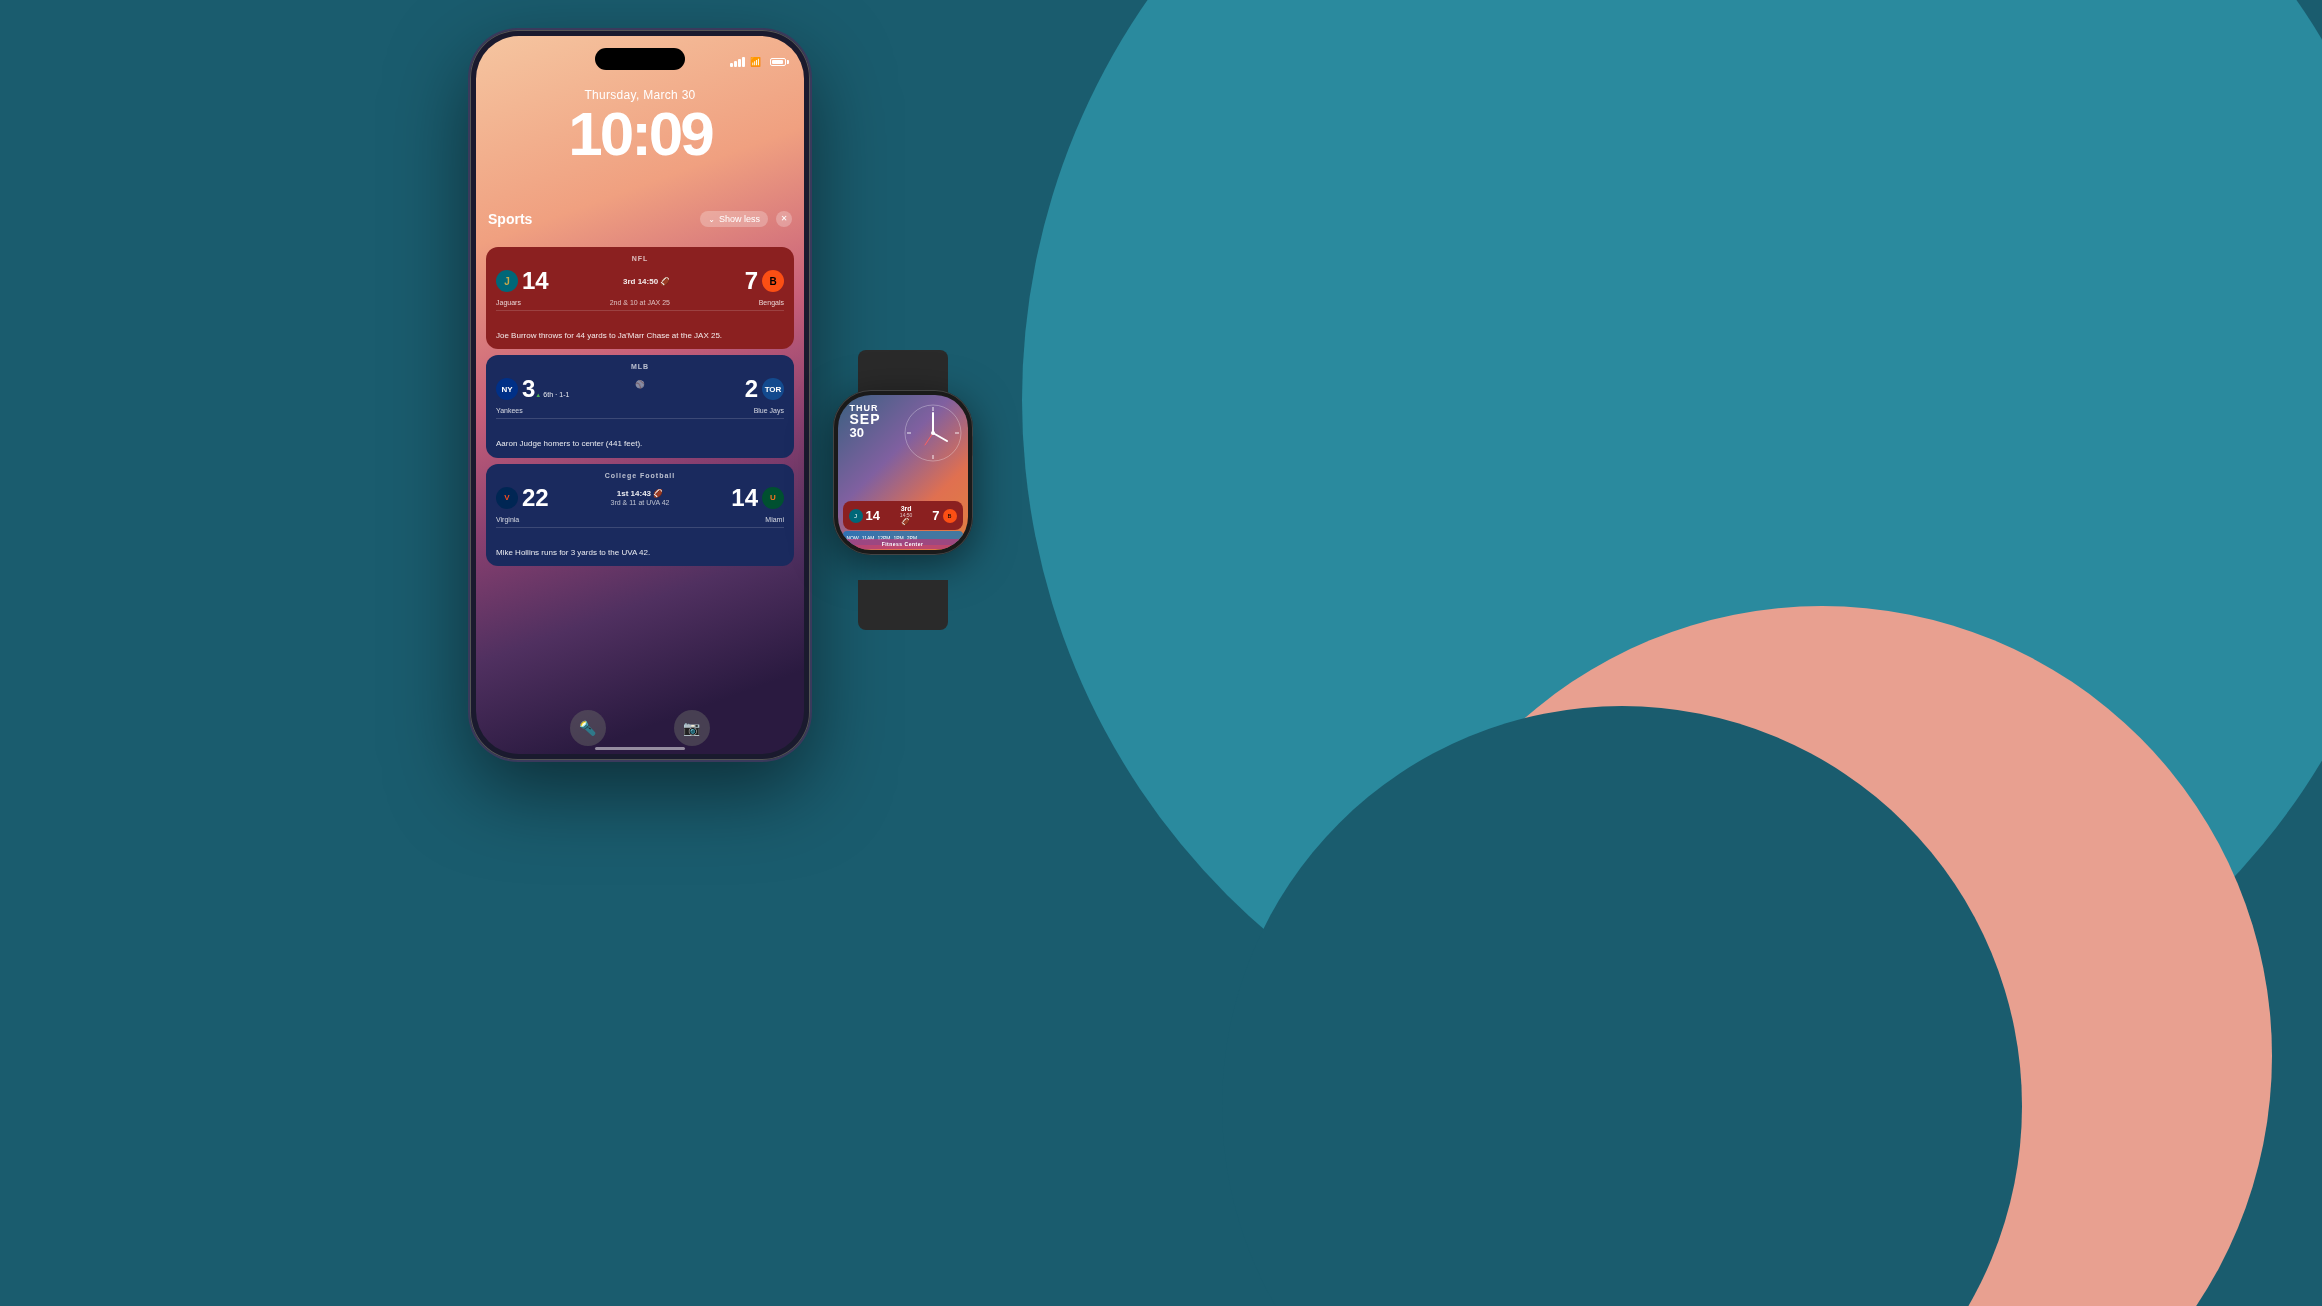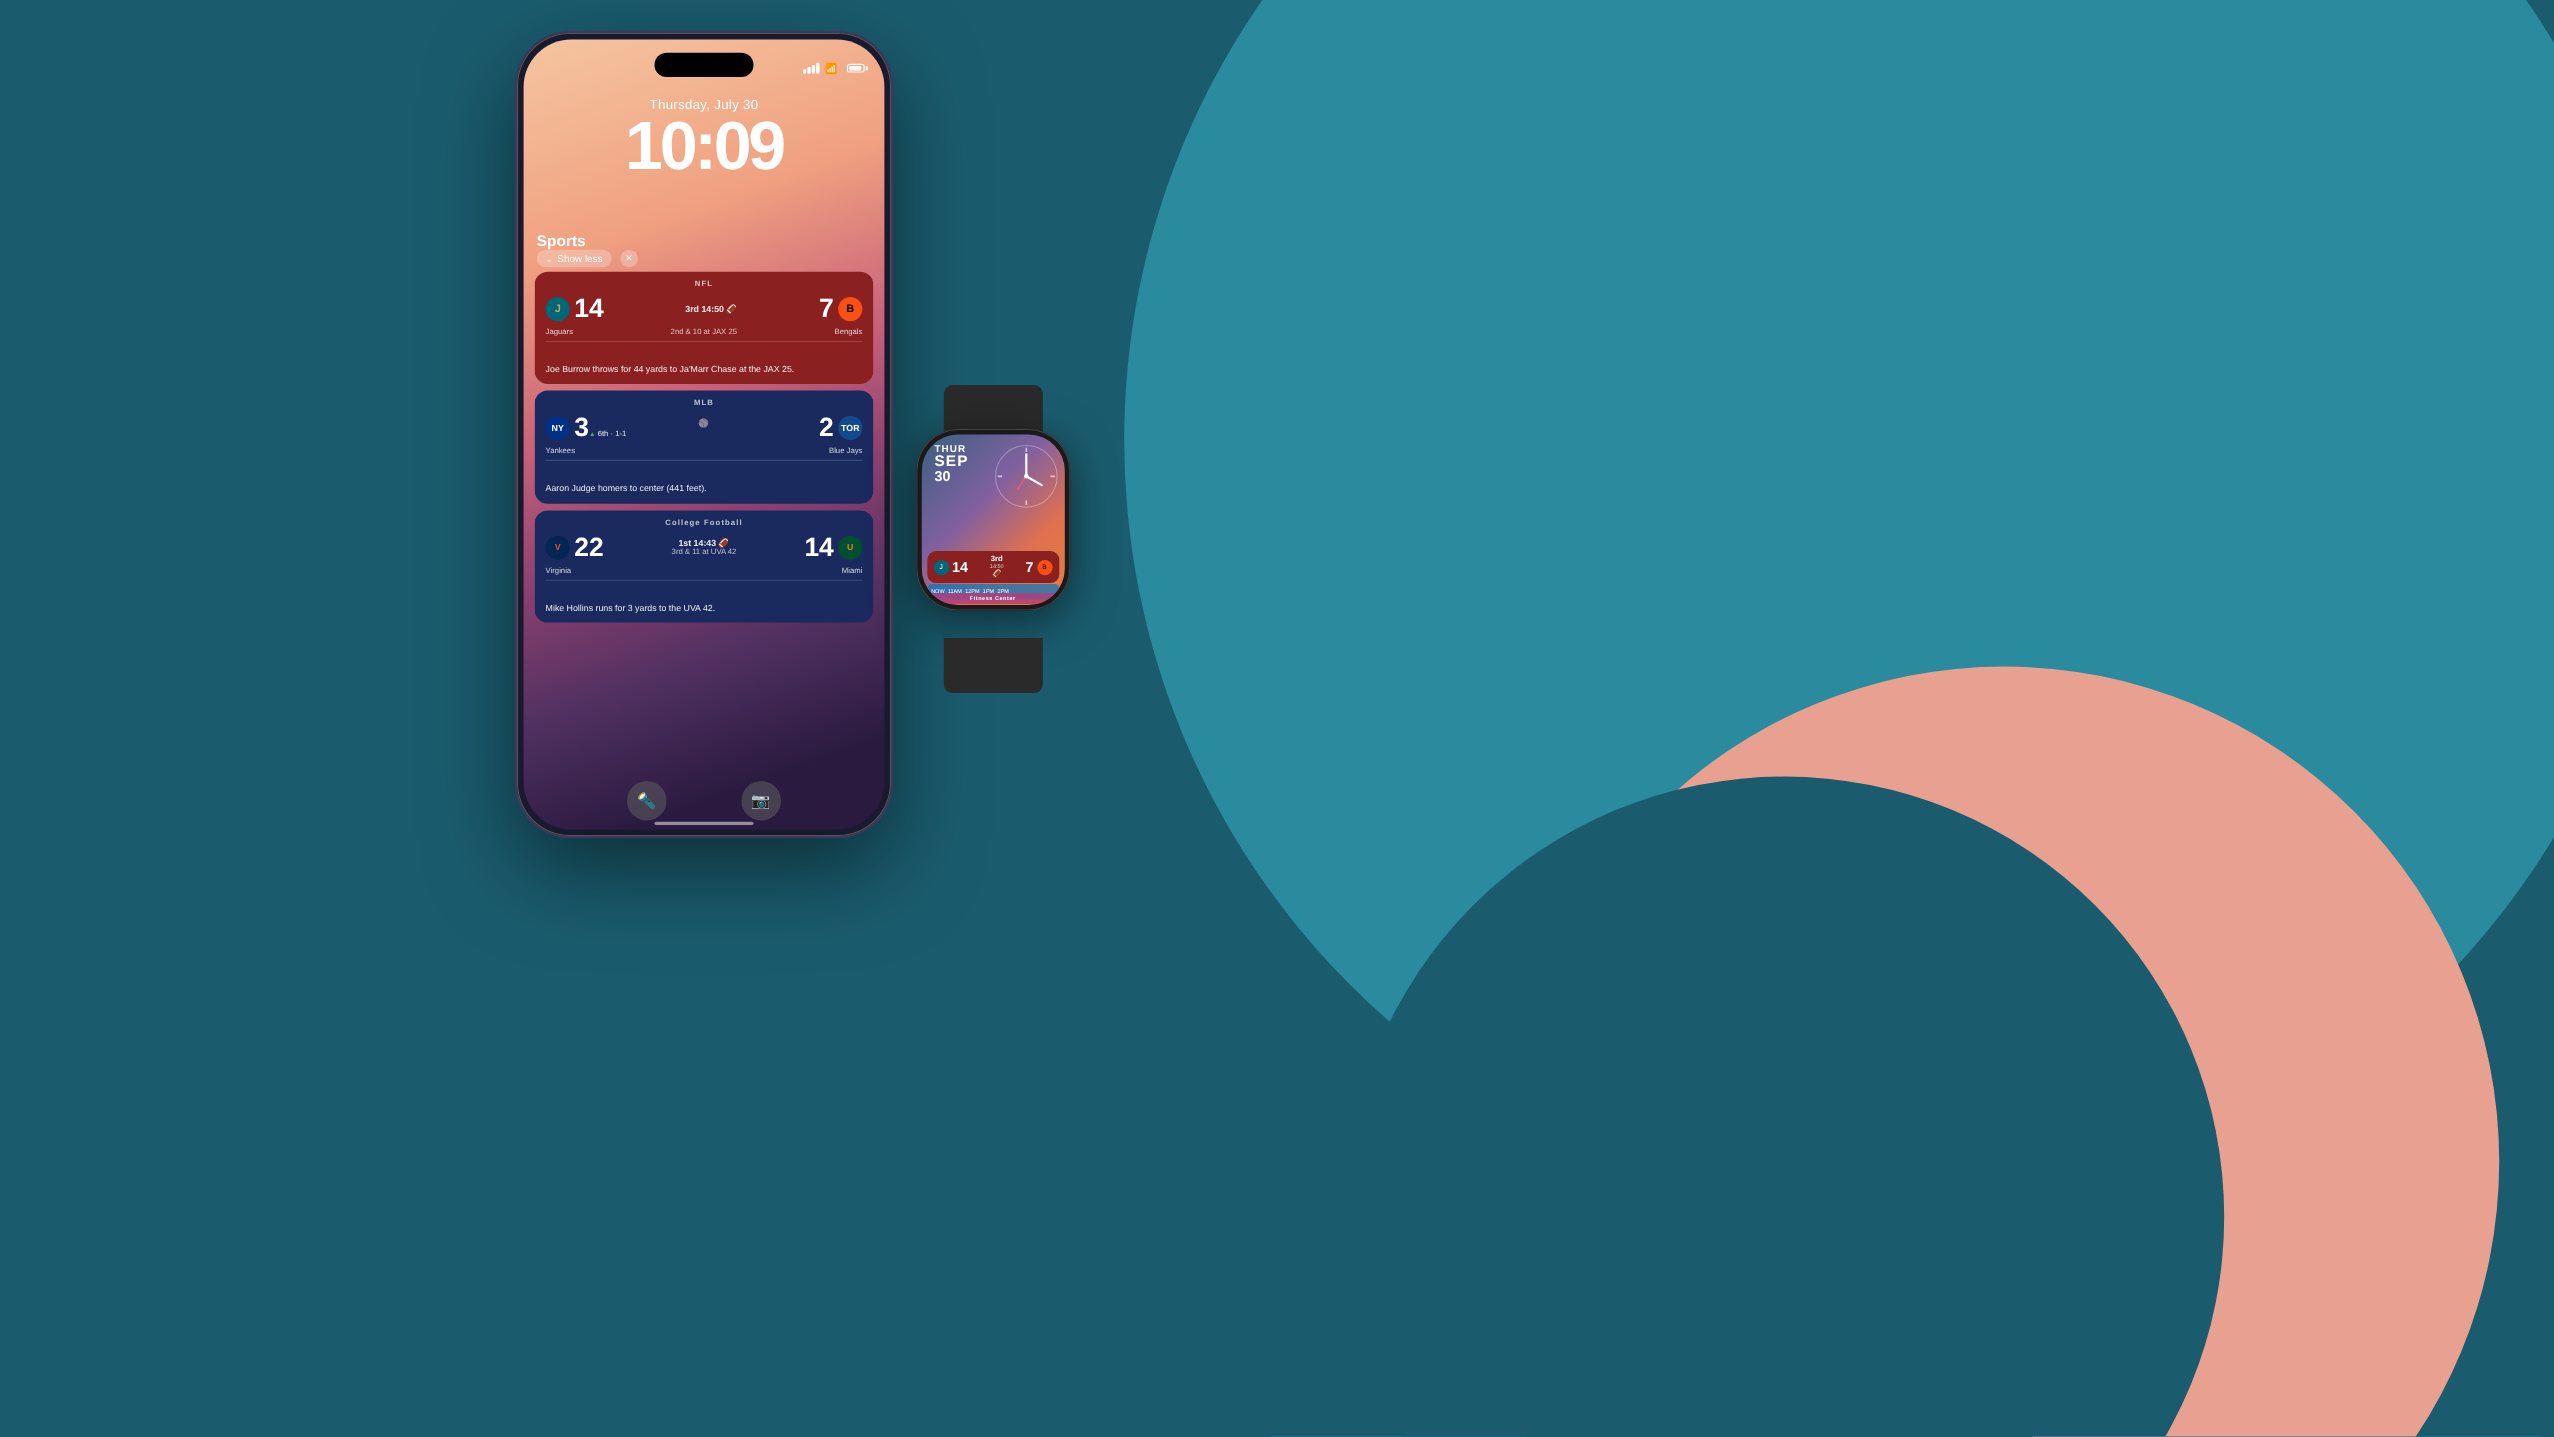--- a/index.html
+++ b/index.html
@@ -161,23 +161,22 @@
       right: 10px;
       bottom: 60px;
       overflow: hidden;
     }
 
     
     .sports-header {
       display: flex;
       align-items: flex-start;
       justify-content: space-between;
-      margin-bottom: 4px;
+      margin-bottom: 20px;
       padding: 0 2px;
-      flex-direction: column;
     }
     .sports-title {
       color: white;
       font-size: 14px;
       font-weight: 600;
     }
     .show-less-btn {
       display: flex;
       align-items: center;
       gap: 4px;
@@ -523,21 +522,21 @@
           <div class="signal-bar" style="height:8px"></div>
           <div class="signal-bar" style="height:10px"></div>
         </div>
         <span class="wifi-icon">📶</span>
         <div class="battery-icon">
           <div class="battery-fill"></div>
         </div>
       </div>
     </div>
 
-    <div class="lock-date">Thursday, July 30</div>
+    <div class="lock-date">Thursday, March 30</div>
     <div class="lock-time">10:09</div>
 
     <div class="notification-area">
 
       <div class="sports-header">
         <span class="sports-title">Sports</span>
         <div style="display:flex;align-items:center;gap:4px">
           <div class="show-less-btn">
             <span style="color:white;font-size:8px;">⌄</span>
             <span class="show-less-text">Show less</span>

